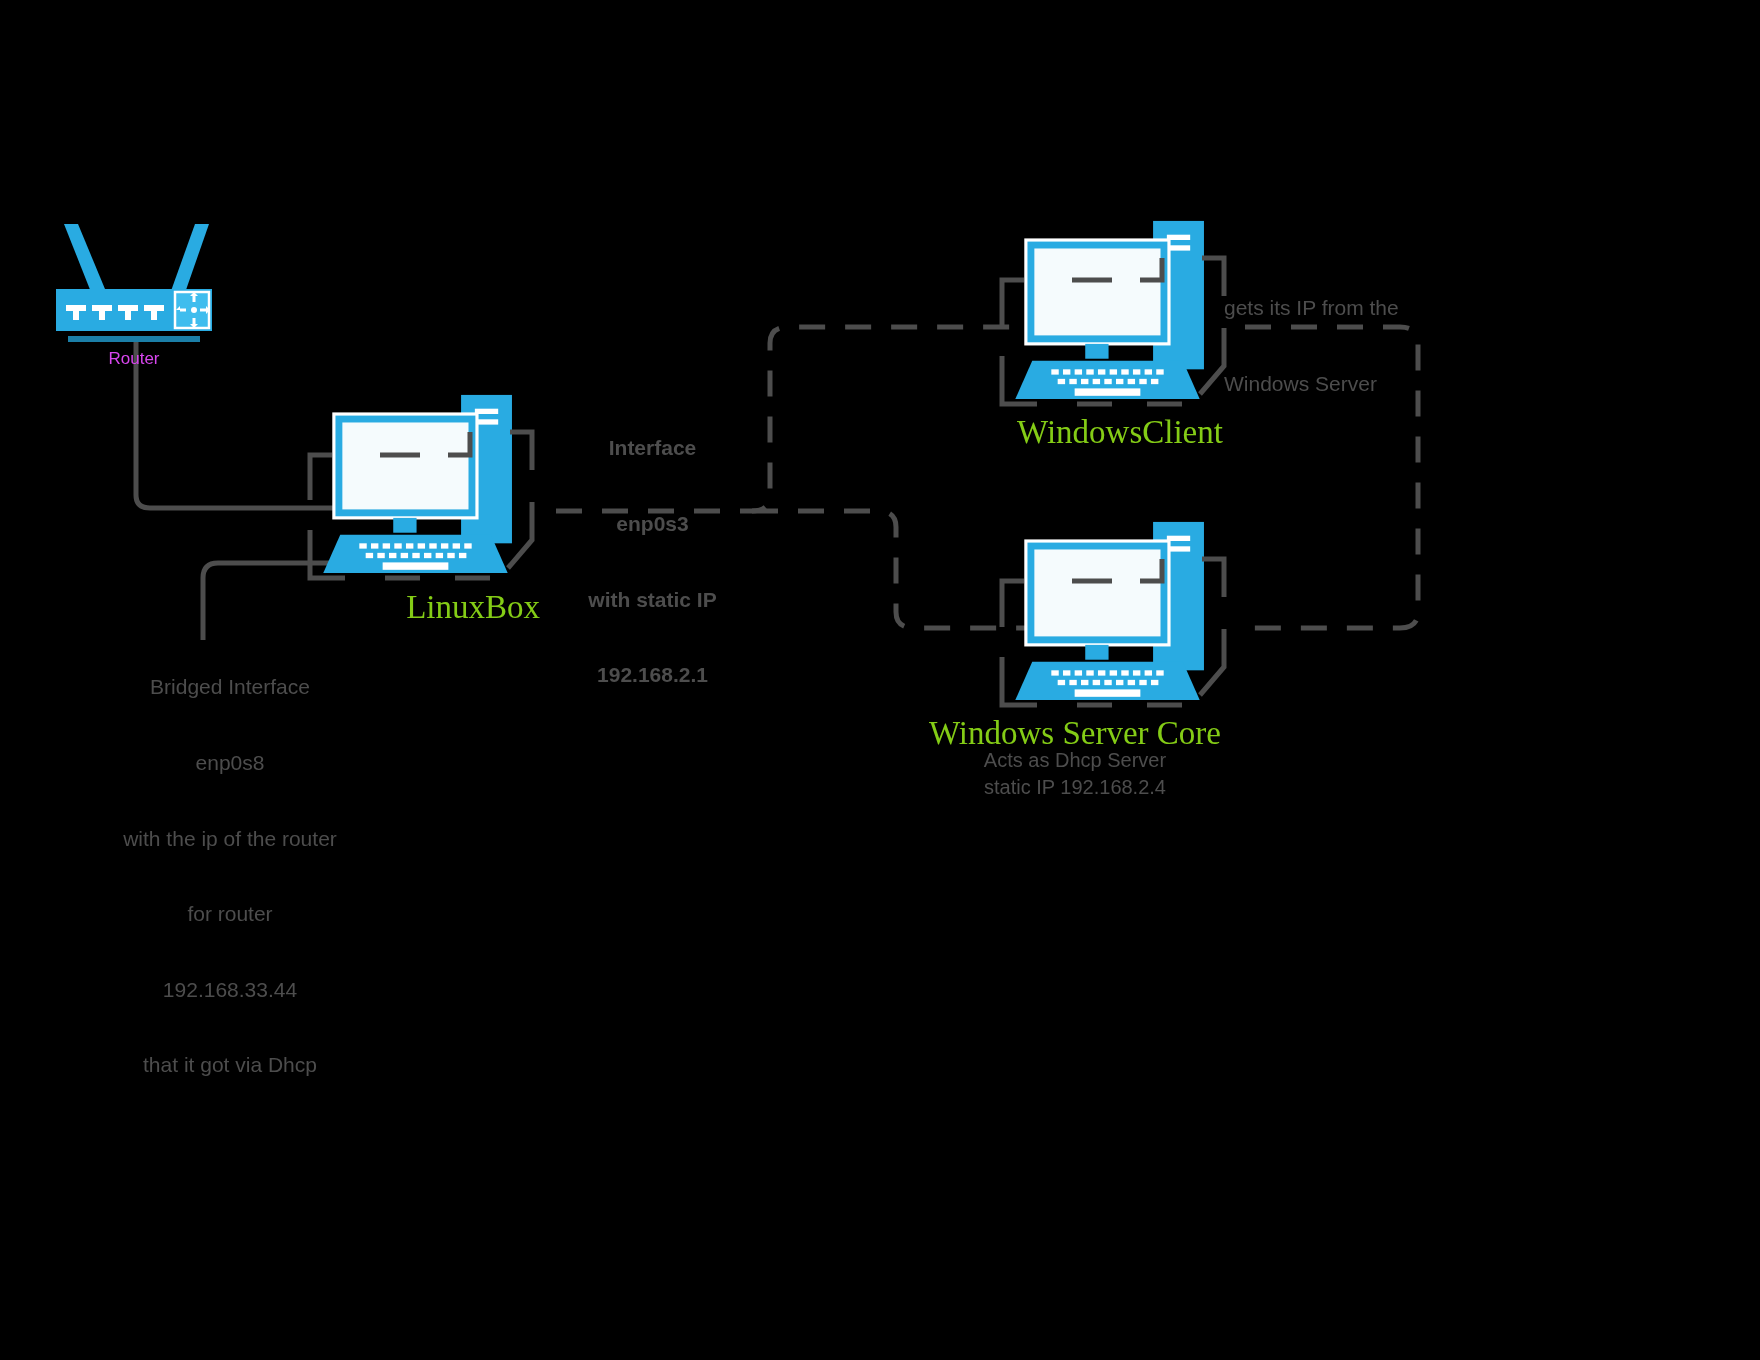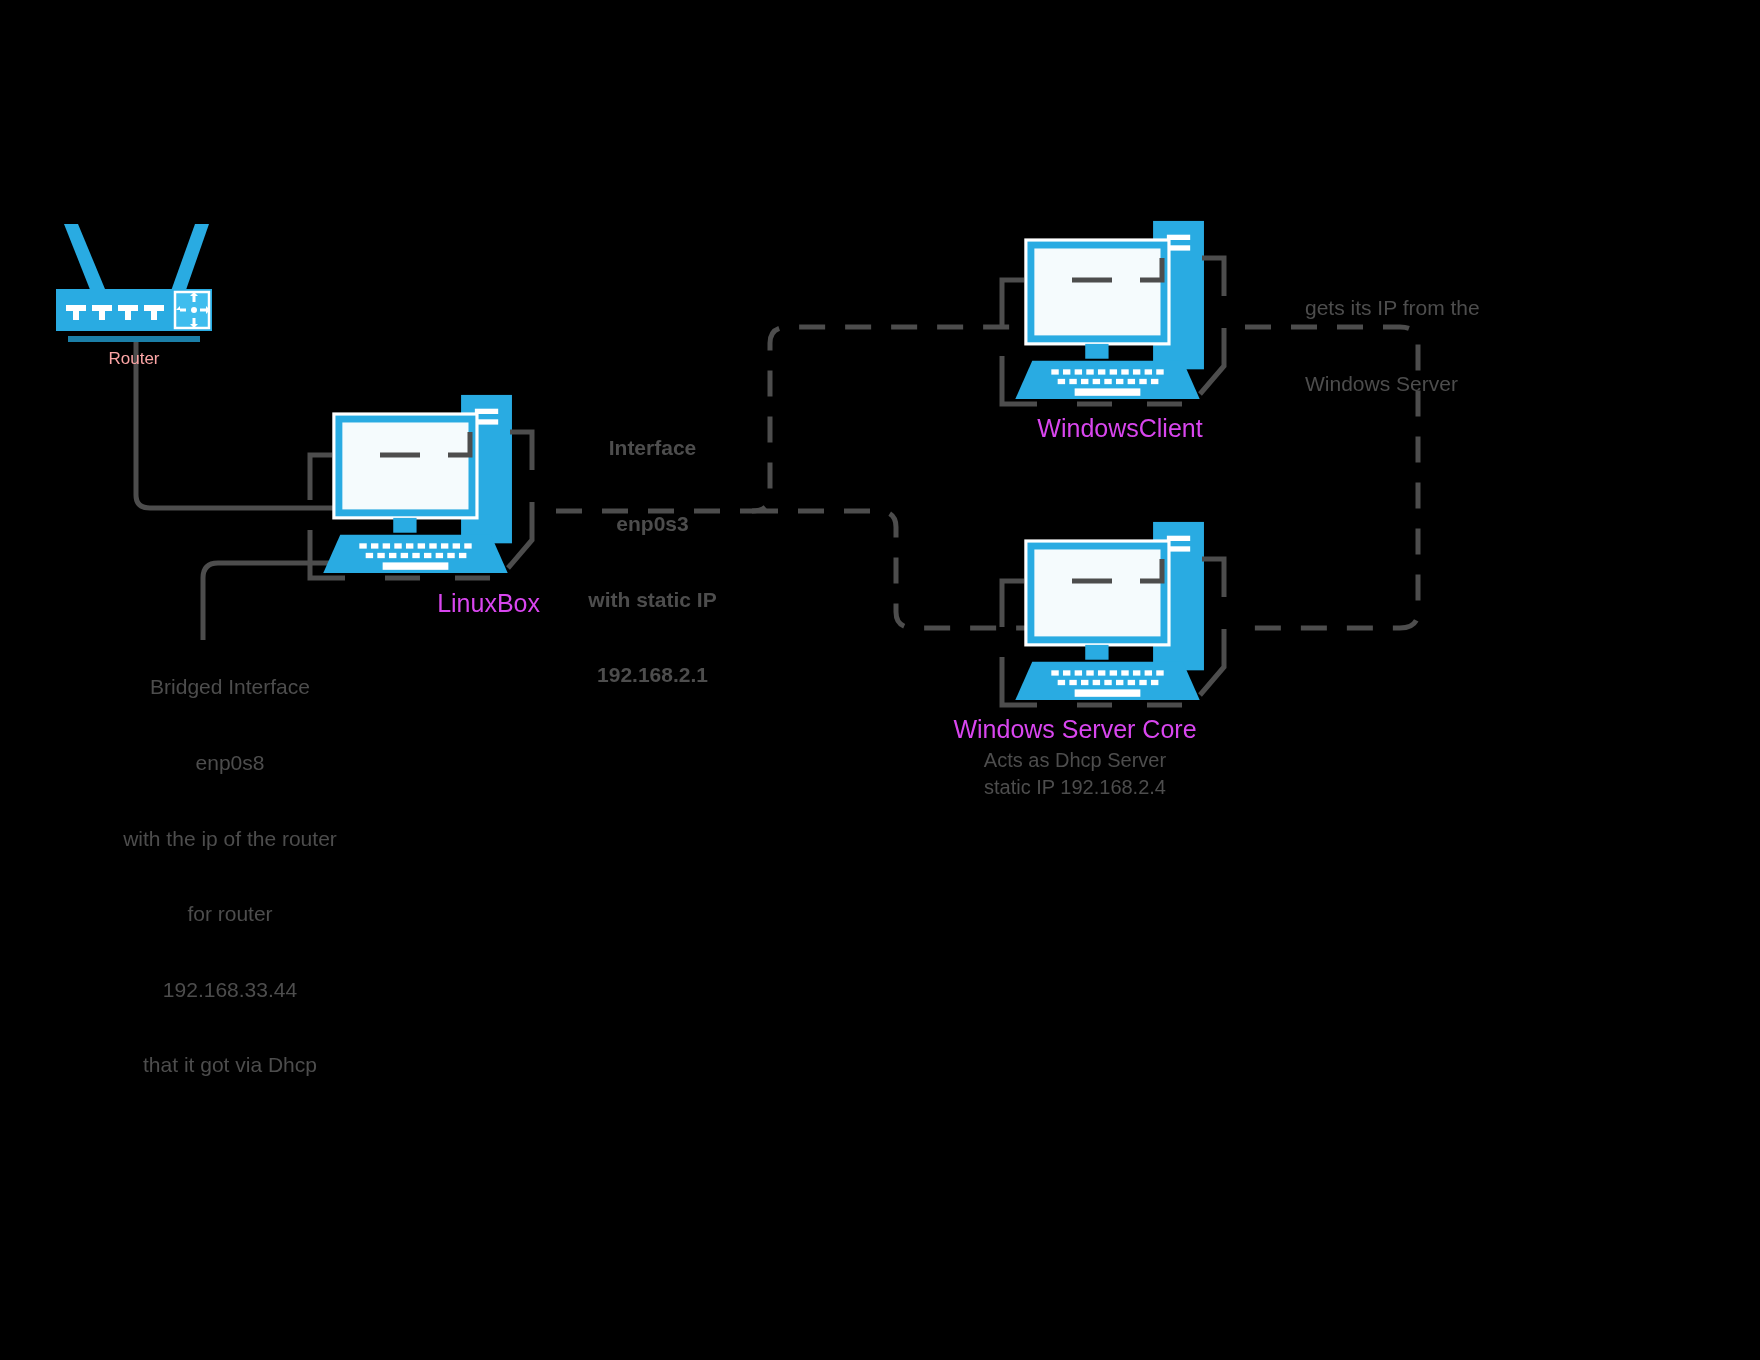--- a/index.html
+++ b/index.html
@@ -4,22 +4,22 @@
 <style>
   html,body{margin:0;padding:0;background:#000;}
   body{width:1760px;height:1360px;overflow:hidden;
        font-family:"Liberation Sans", sans-serif;}
   #stage{position:relative;width:1760px;height:1360px;background:#000;}
   svg.layer{position:absolute;left:0;top:0;width:1760px;height:1360px;}
   .txt{position:absolute;color:#4d4d4d;font-family:"Liberation Sans",sans-serif;
        white-space:pre;line-height:1.20;}
   .ctr{text-align:center;}
   .lft{text-align:left;}
-  .node-label{font-size:25px;color:#d946ef;}
-  .node-label-sm{font-size:17px;color:#fca5a5;}
+  .node-label{font-size:33px;color:#84cc16;font-family:Liberation Serif, serif;}
+  .node-label-sm{font-size:17px;color:#d946ef;}
   .ann{font-size:21px;color:#4d4d4d;}
   .ann-sm{font-size:20px;color:#4d4d4d;}
 </style>
 </head>
 <body>
 
 <div id="stage">
 
   <svg class="layer" viewBox="0 0 1760 1360">
     <g fill="none" stroke="#4d4d4d" stroke-width="5" stroke-linecap="butt">
@@ -229,18 +229,18 @@
     <div>that it got via Dhcp</div>
   </div>
 
   <div class="txt ctr ann" style="left:555px;top:385px;width:195px;font-weight:bold;">
     <div>Interface</div>
     <div>enp0s3</div>
     <div>with static IP</div>
     <div>192.168.2.1</div>
   </div>
 
-  <div class="txt lft ann" style="left:1305px;top:245px;width:230px;">
+  <div class="txt lft ann" style="left:1224px;top:245px;width:230px;">
     <div>gets its IP from the</div>
     <div>Windows Server</div>
   </div>
 
 </div>
 
 </body></html>

